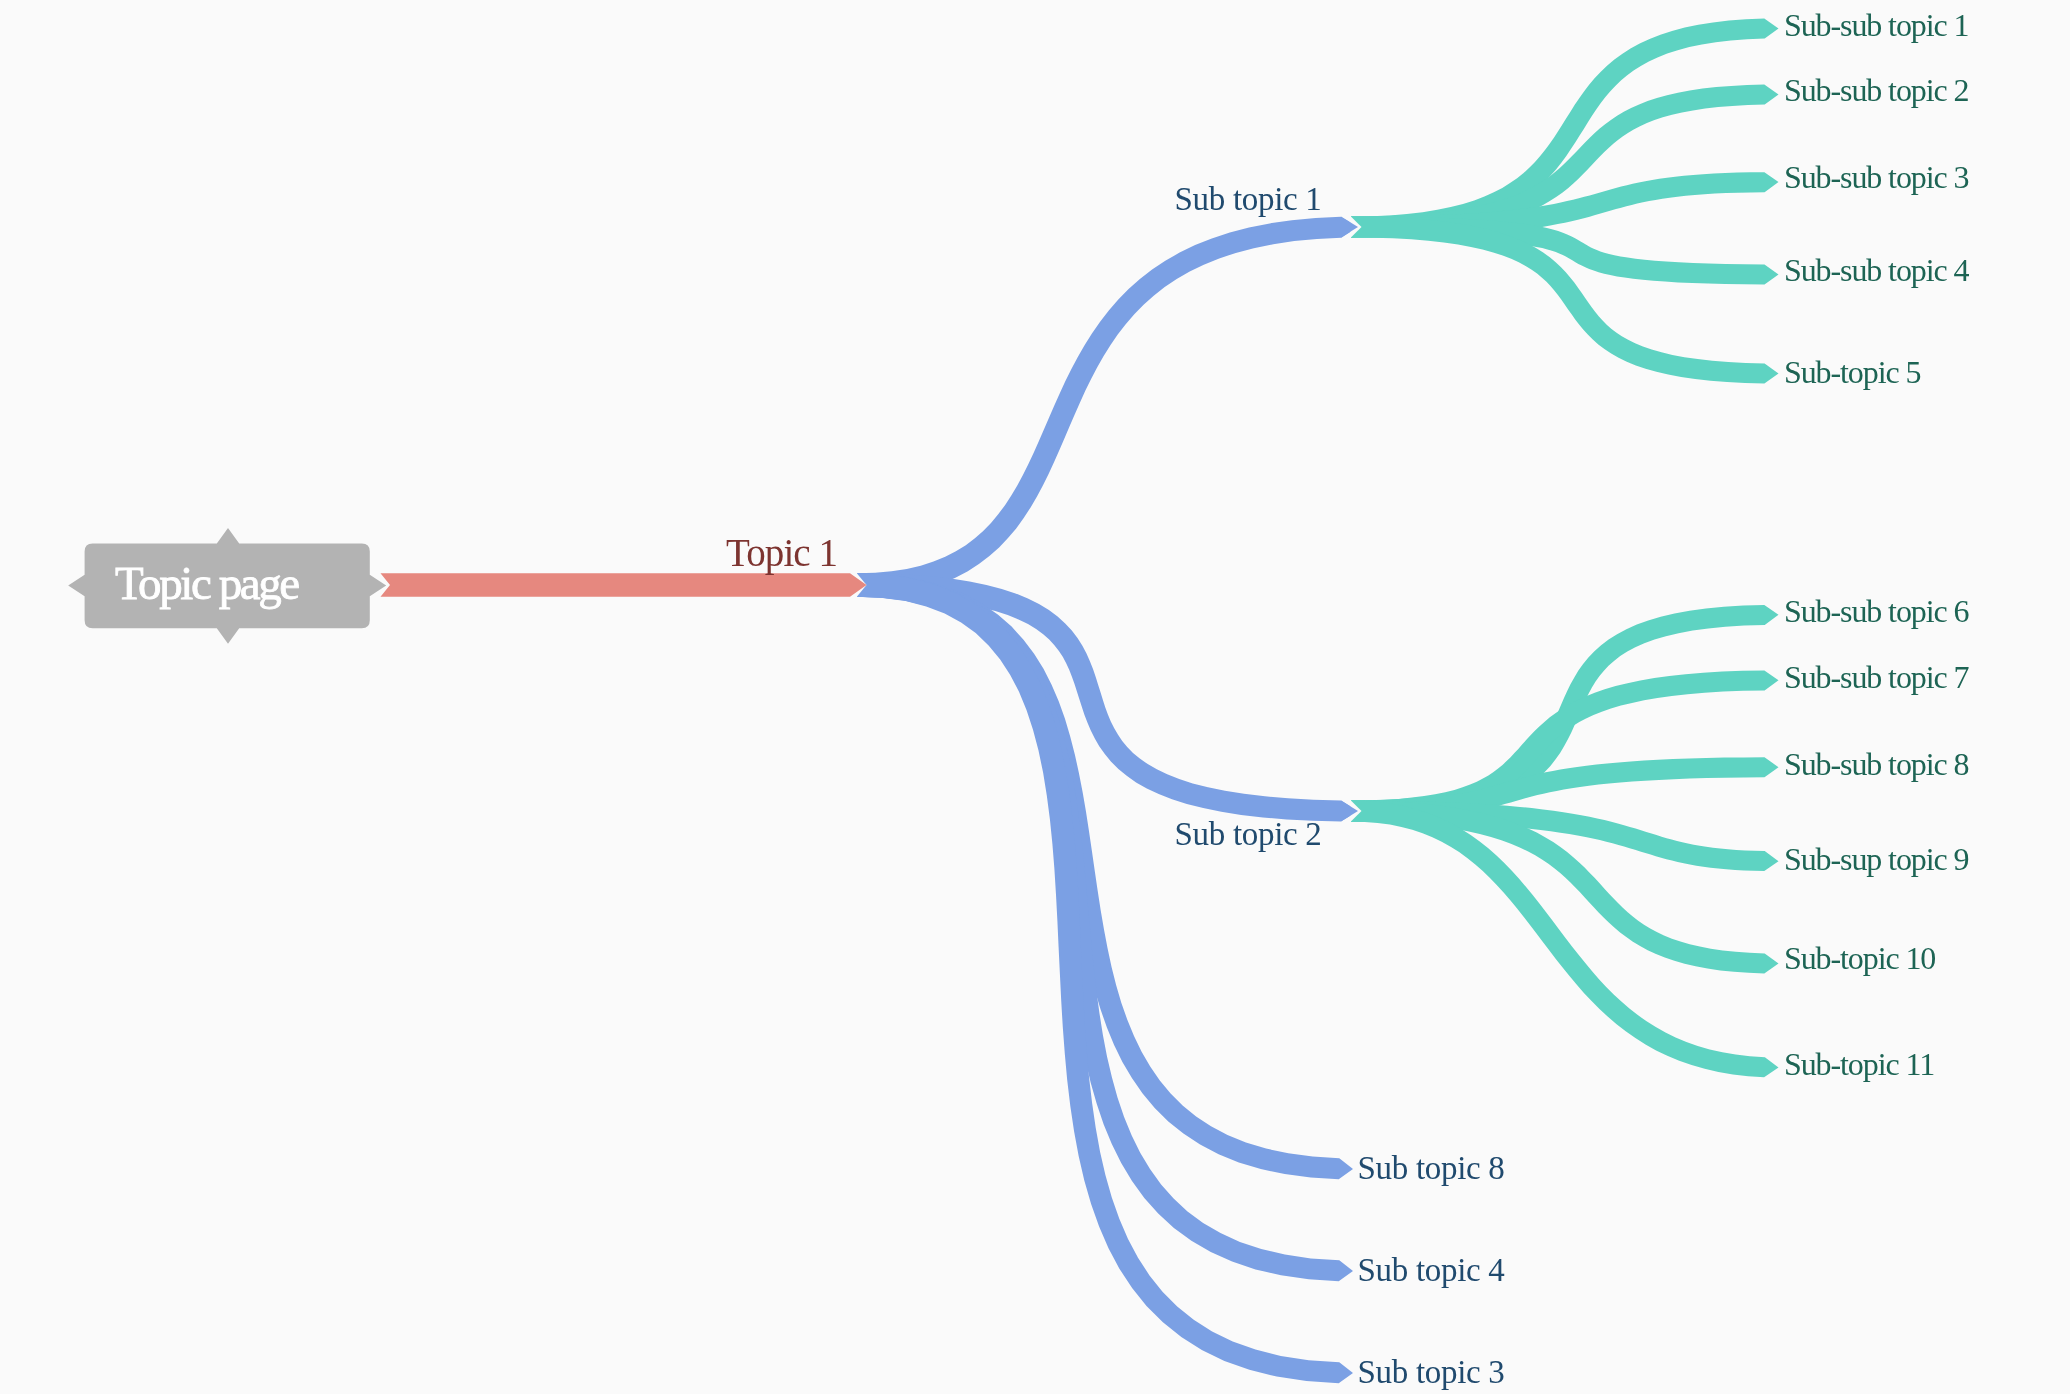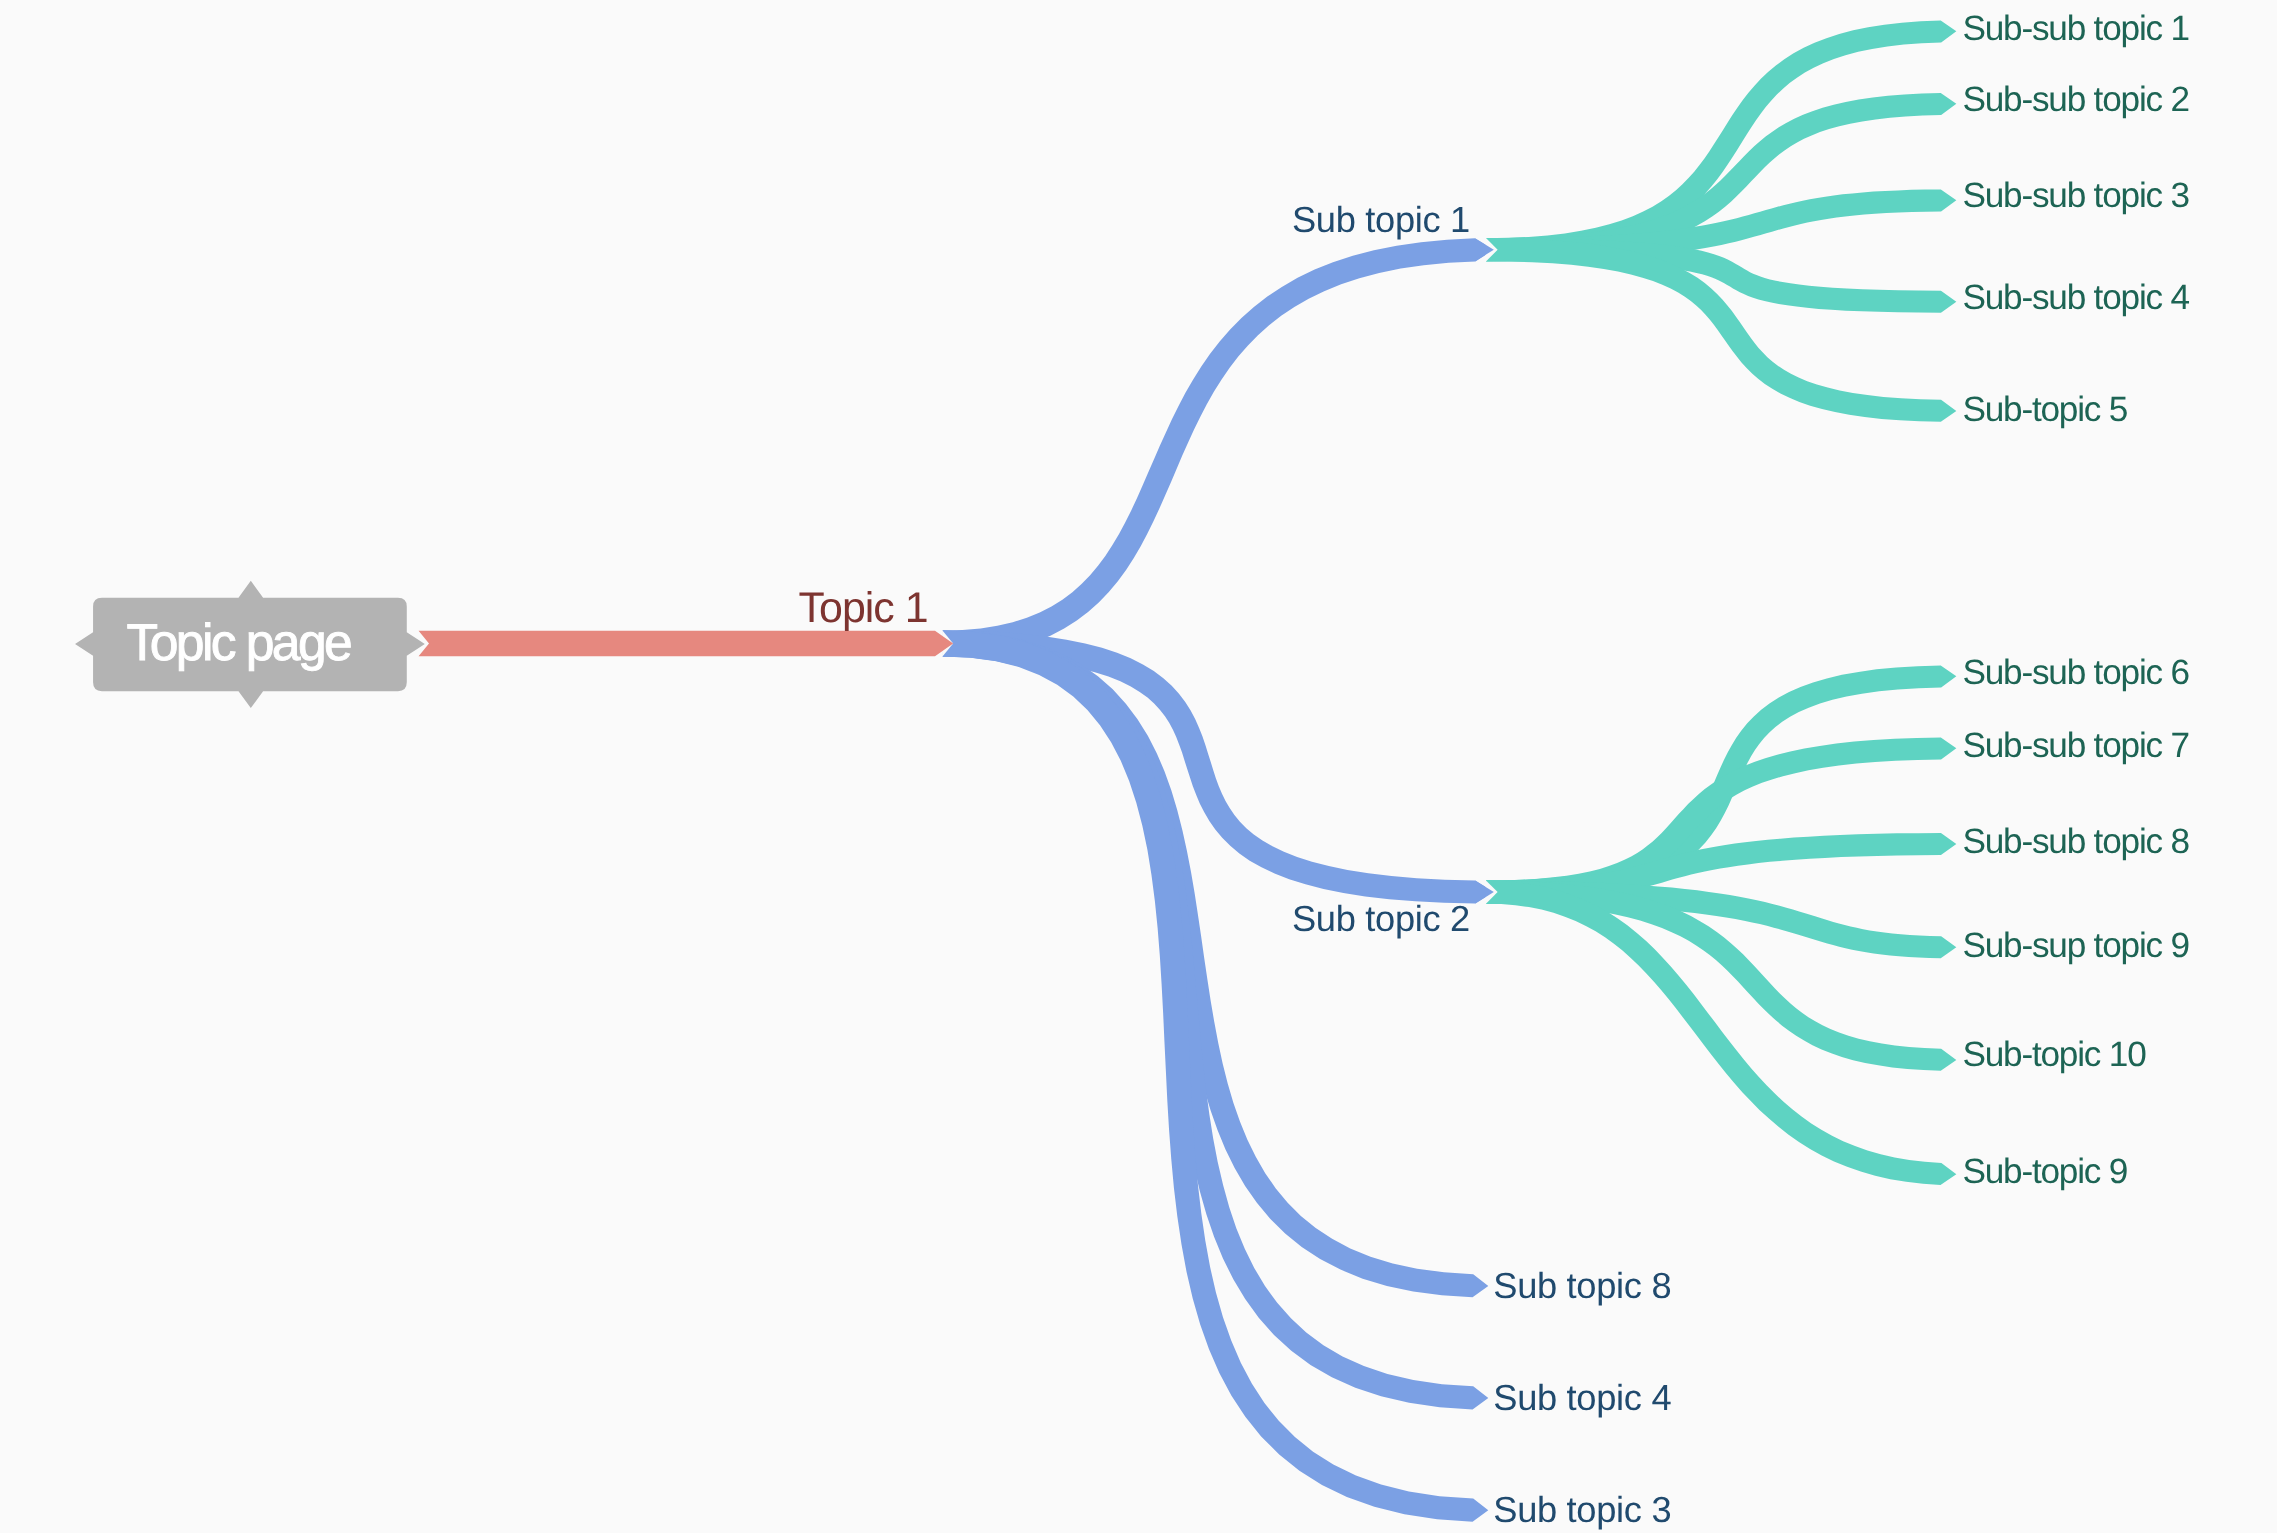--- a/index.html
+++ b/index.html
@@ -1,19 +1,19 @@
 <!DOCTYPE html>
 <html><head>
 <meta charset="utf-8">
 <title>Mind map</title>
 <style>
   html,body{margin:0;padding:0;background:#fafafa;}
   body{width:2070px;height:1394px;overflow:hidden;
        font-family:"Liberation Sans",sans-serif;}
-  #stage{position:relative;width:2070px;height:1394px;background:#fafafa;}
+  #stage{position:relative;width:2070px;height:1394px;background:#fafafa;font-family:Liberation Serif, serif;}
   svg#map{position:absolute;left:0;top:0;}
   .lbl{position:absolute;white-space:nowrap;}
   .lbl.g{color:#1d6454;font-size:32px;line-height:32px;letter-spacing:-1.1px;}
   .lbl.b{color:#204a6e;font-size:33px;line-height:33px;letter-spacing:-0.3px;}
   .lbl.r{color:#7d3430;font-size:39px;line-height:39px;letter-spacing:-0.9px;text-align:right;}
   .lbl.root{color:#ffffff;font-size:47px;line-height:47px;letter-spacing:-2.4px;
               -webkit-text-stroke:0.8px #ffffff;}
 </style>
 </head>
 <body>
@@ -47,21 +47,21 @@
   <div class="lbl g" style="left:1784px;top:8.8px">Sub-sub topic 1</div>
   <div class="lbl g" style="left:1784px;top:74.1px">Sub-sub topic 2</div>
   <div class="lbl g" style="left:1784px;top:160.7px">Sub-sub topic 3</div>
   <div class="lbl g" style="left:1784px;top:254px">Sub-sub topic 4</div>
   <div class="lbl g" style="left:1784px;top:355.7px">Sub-topic 5</div>
   <div class="lbl g" style="left:1784px;top:595.1px">Sub-sub topic 6</div>
   <div class="lbl g" style="left:1784px;top:660.6px">Sub-sub topic 7</div>
   <div class="lbl g" style="left:1784px;top:748.2px">Sub-sub topic 8</div>
   <div class="lbl g" style="left:1784px;top:843.2px">Sub-sup topic 9</div>
   <div class="lbl g" style="left:1784px;top:942.2px">Sub-topic 10</div>
-  <div class="lbl g" style="left:1784px;top:1047.8px">Sub-topic 9</div>
+  <div class="lbl g" style="left:1784px;top:1047.8px">Sub-topic 11</div>
   <div class="lbl b" style="left:1174.5px;top:182.5px">Sub topic 1</div>
   <div class="lbl b" style="left:1174.5px;top:818.3px">Sub topic 2</div>
   <div class="lbl b" style="left:1357.5px;top:1151.5px">Sub topic 8</div>
   <div class="lbl b" style="left:1357.5px;top:1253.5px">Sub topic 4</div>
   <div class="lbl b" style="left:1357.5px;top:1356px">Sub topic 3</div>
   <div class="lbl r" style="left:726px;top:532.5px">Topic 1</div>
   <div class="lbl root" style="left:115px;top:559.5px">Topic page</div>
 </div>
 
 </body></html>

